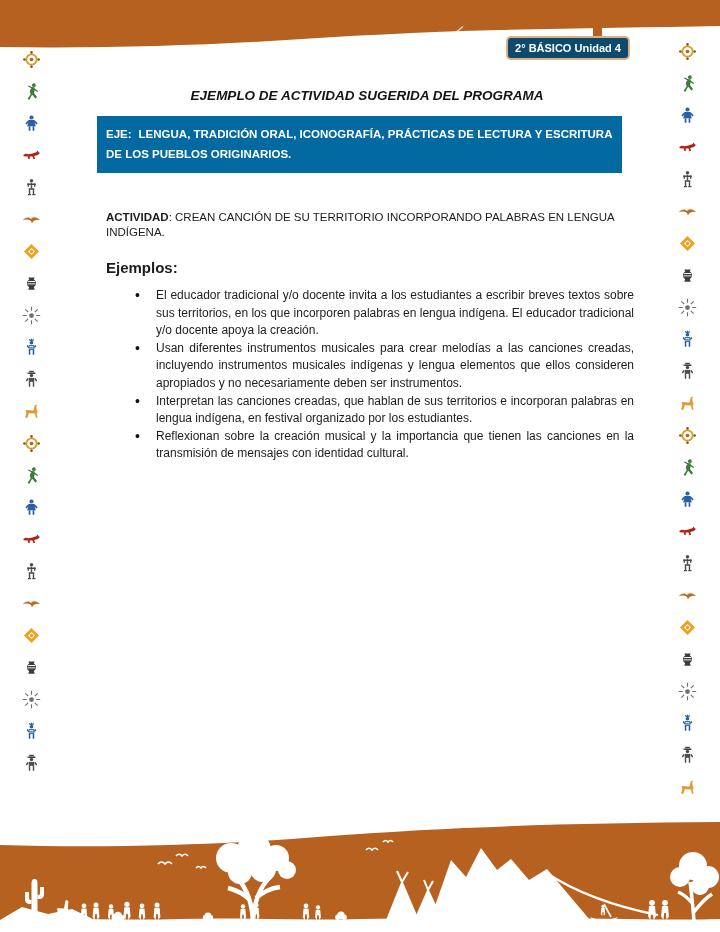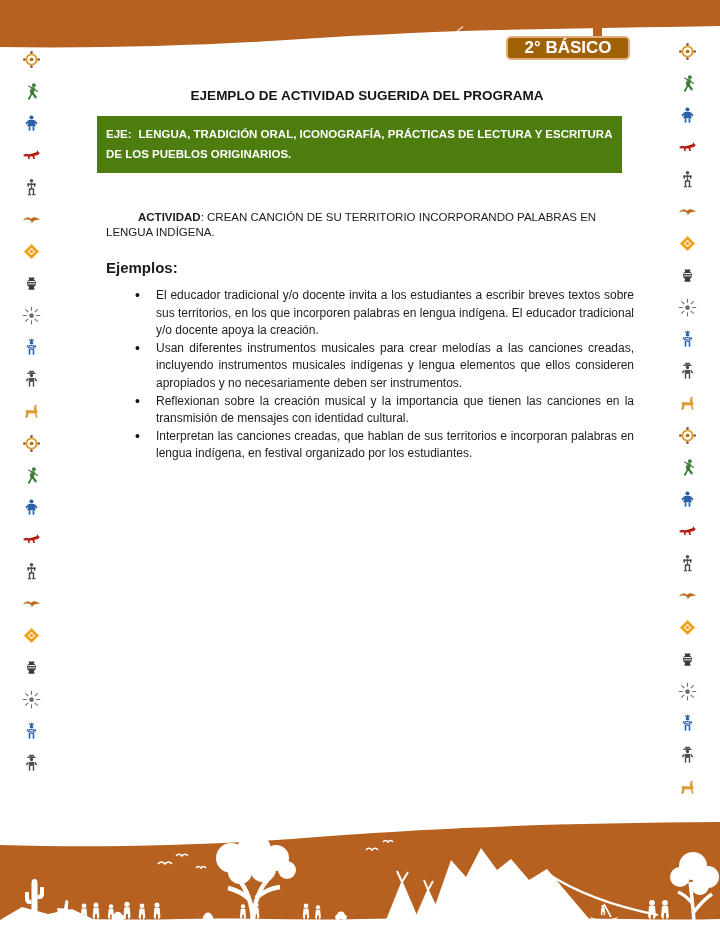--- a/index.html
+++ b/index.html
@@ -5,38 +5,38 @@
   html,body{margin:0;padding:0;background:#e8e8e8;}
   .page{
     position:relative;width:720px;height:932px;margin:0 auto;background:#ffffff;
     overflow:hidden;font-family:"Liberation Sans",sans-serif;color:#1c1c1c;
   }
   
   .top-band{position:absolute;top:0;left:0;width:720px;height:54px;}
   .badge-stem{position:absolute;left:593px;top:26px;width:9px;height:13px;background:#B66120;}
   .unit-badge{
     position:absolute;left:506px;top:36px;width:124px;height:24px;box-sizing:border-box;
-    background:#a16207;border:2px solid #E2AE7E;border-radius:5px;color:#ffffff;
-    font-size:17px;font-weight:bold;text-align:center;line-height:20px;
+    background:#0c4a6e;border:2px solid #E2AE7E;border-radius:5px;color:#ffffff;
+    font-size:11px;font-weight:bold;text-align:center;line-height:20px;
   }
   
   .icon-col{position:absolute;display:flex;flex-direction:column;align-items:center;gap:13px;width:28px;}
   .icon-col.left{left:17px;top:50px;}
   .icon-col.right{left:673px;top:42px;}
   .strip-icon{height:19px;display:flex;align-items:center;justify-content:center;}
   
   .content{position:absolute;left:97px;top:88px;width:540px;}
-  .page-title{margin:0 0 13px 0;font-size:13.5px;font-weight:bold;text-align:center;color:#141414;}
+  .page-title{margin:0 0 13px 0;font-size:13.5px;font-weight:bold;text-align:center;color:#141414;font-style:italic;}
   .eje-banner{
-    box-sizing:border-box;width:525px;background:#4d7c0f;color:#ffffff;font-weight:bold;
+    box-sizing:border-box;width:525px;background:#0369a1;color:#ffffff;font-weight:bold;
     font-size:11.5px;line-height:19.5px;padding:9px 10px 9px 9px;
   }
   .eje-banner .eje-label{margin-right:7px;}
   .activity-line{margin:37px 0 0 9px;font-size:11.5px;line-height:15px;}
-  .activity-line .b{font-weight:bold;margin-left:32px;}
+  .activity-line .b{font-weight:bold;}
   .examples-heading{margin:19px 0 0 9px;font-size:15px;font-weight:bold;}
   ul.examples-list{margin:11px 0 0 0;padding:0 0 0 59px;list-style:none;}
   ul.examples-list li{
     position:relative;font-size:12px;line-height:17.6px;text-align:justify;
     width:478px;color:#1c1c1c;
   }
   ul.examples-list li::before{
     content:"\2022";position:absolute;left:-21px;top:0;font-size:14px;line-height:17.6px;color:#111;
   }
   
@@ -366,22 +366,22 @@
 
     <p class="activity-line">
       <span class="b">ACTIVIDAD</span><span>: CREAN CANCIÓN DE SU TERRITORIO INCORPORANDO PALABRAS EN LENGUA INDÍGENA.</span>
     </p>
 
     <p class="examples-heading">Ejemplos:</p>
 
     <ul class="examples-list">
         <li>El educador tradicional y/o docente invita a los estudiantes a escribir breves textos sobre sus territorios, en los que incorporen palabras en lengua indígena. El educador tradicional y/o docente apoya la creación.</li>
         <li>Usan diferentes instrumentos musicales para crear melodías a las canciones creadas, incluyendo instrumentos musicales indígenas y lengua elementos que ellos consideren apropiados y no necesariamente deben ser instrumentos.</li>
+        <li>Interpretan las canciones creadas, que hablan de sus territorios e incorporan palabras en lengua indígena, en festival organizado por los estudiantes.</li>
         <li>Reflexionan sobre la creación musical y la importancia que tienen las canciones en la transmisión de mensajes con identidad cultural.</li>
-        <li>Interpretan las canciones creadas, que hablan de sus territorios e incorporan palabras en lengua indígena, en festival organizado por los estudiantes.</li>
       </ul>
   </div>
 
   <svg class="bottom-band" viewBox="0 0 720 112">
     <defs>
       <g id="sil-person" fill="#ffffff">
         <circle cx="0" cy="-15" r="2.5"></circle>
         <path d="M-2.6 -12.2 L2.6 -12.2 L3.4 -3 L1.4 0 L0.7 -6 L-0.7 -6 L-1.4 0 L-3.4 -3 Z"></path>
       </g>
       <g id="sil-bush" fill="#ffffff">

